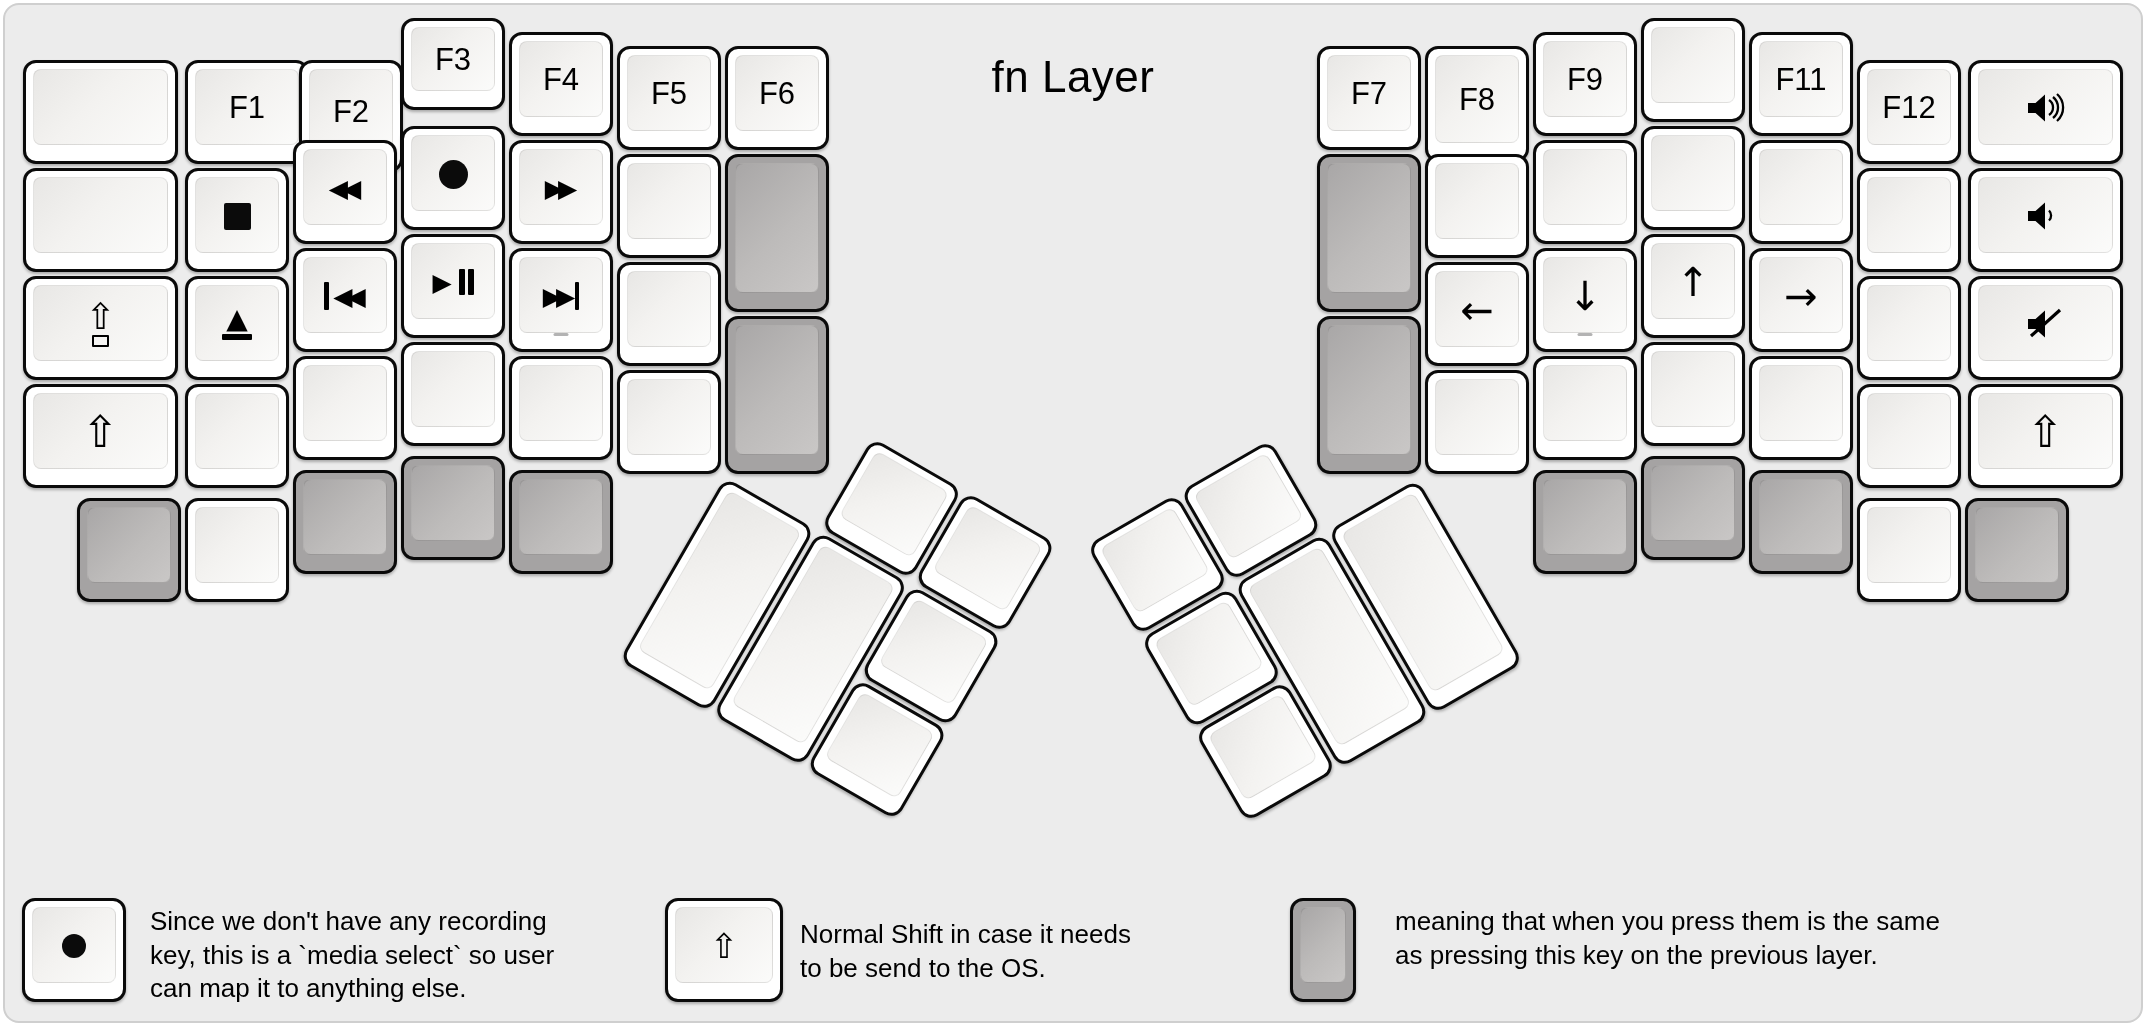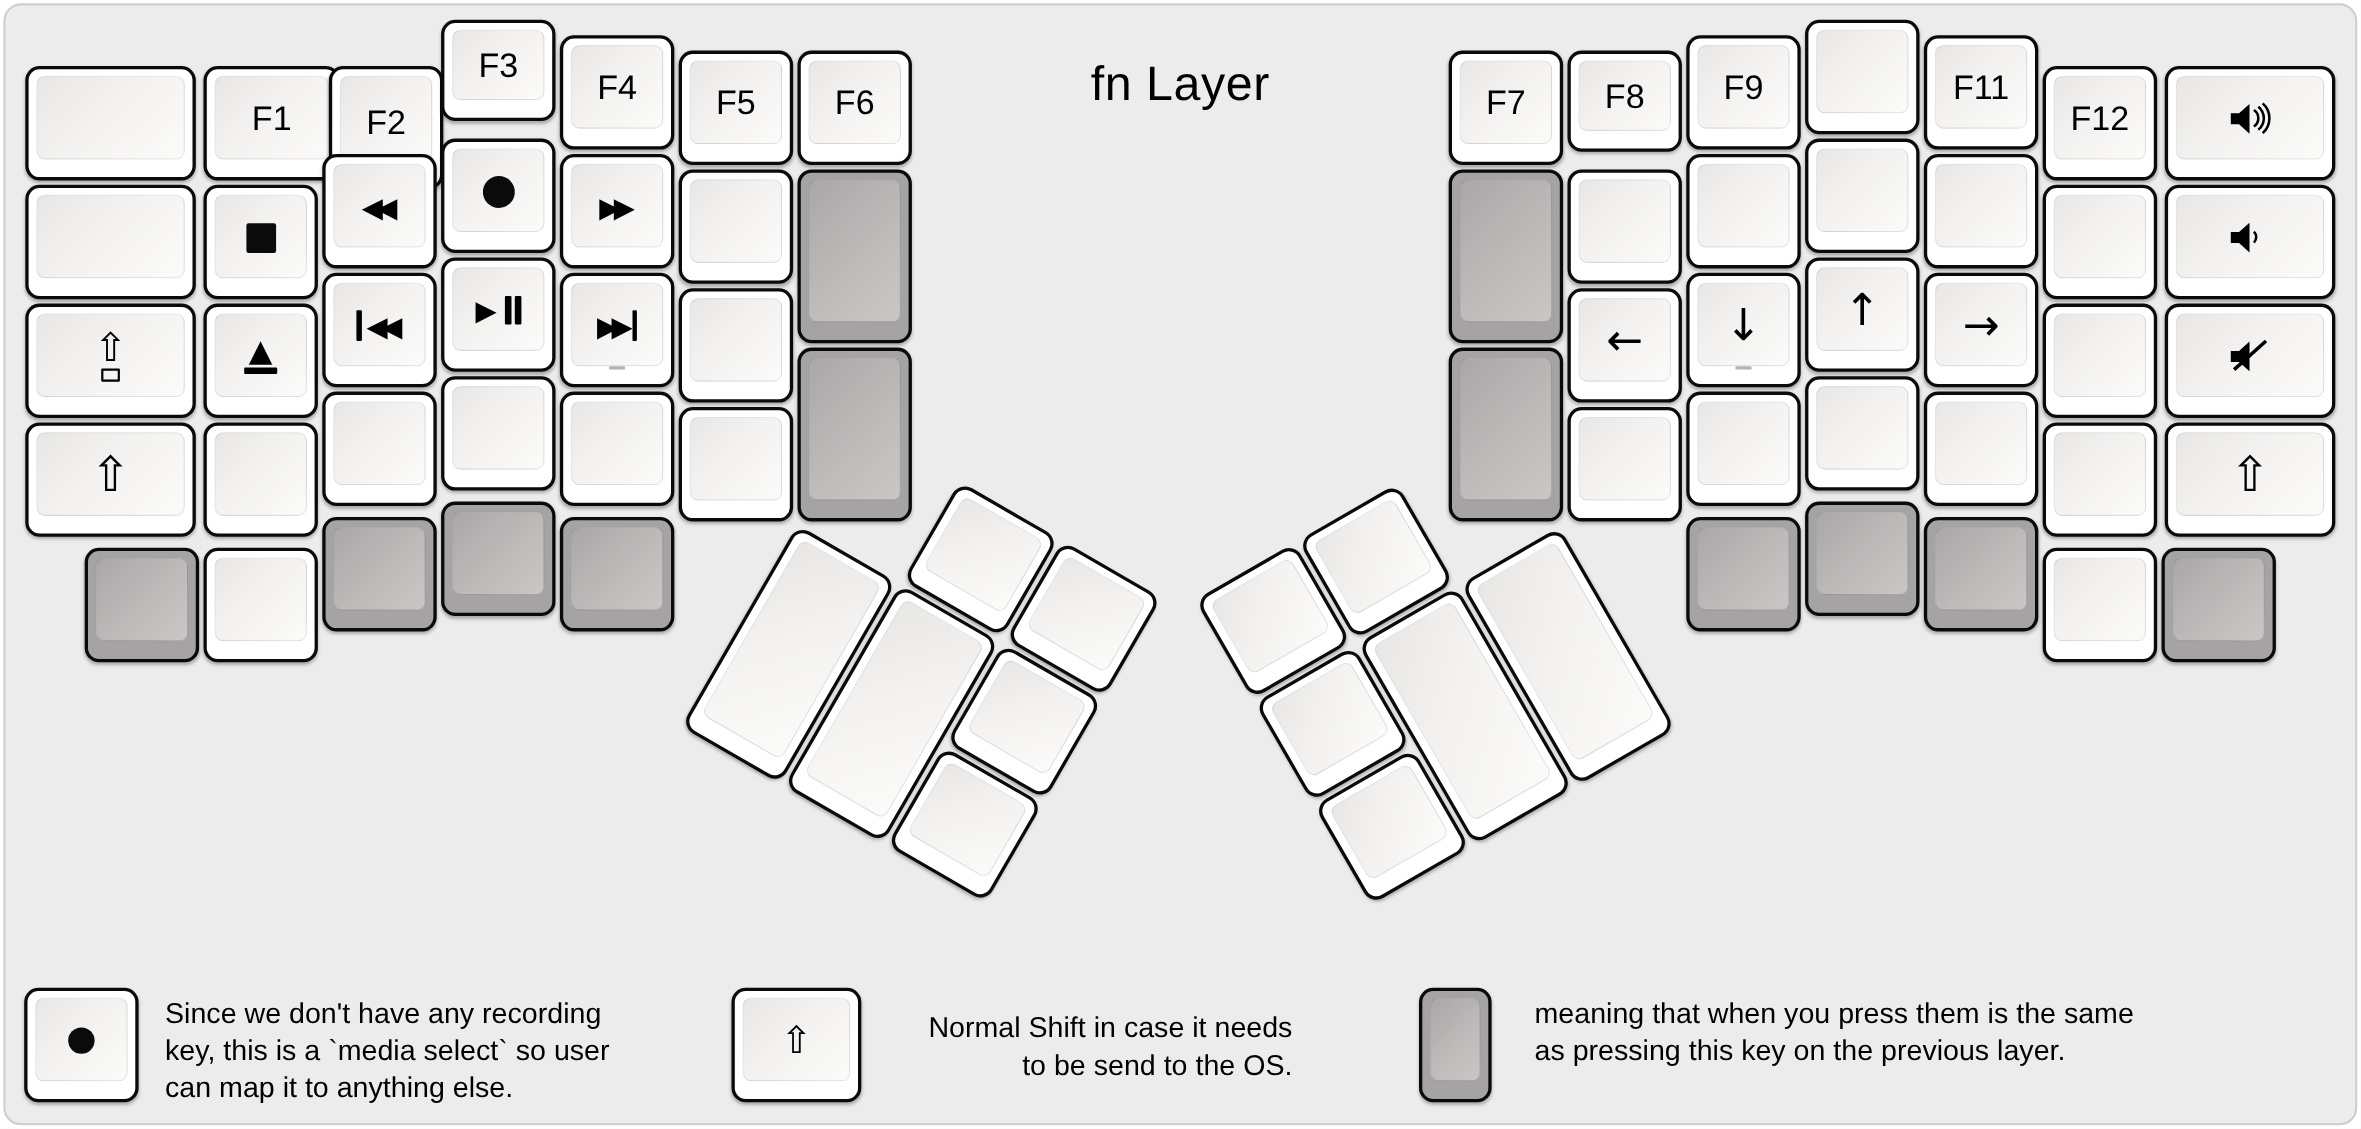--- a/index.html
+++ b/index.html
@@ -219,21 +219,21 @@
         <div class="glyph">
           <span class="flabel">F7</span>
         </div>
       </div>
       <div class="key gray" style="left: 1317px; top: 154px; width: 104px; height: 158px;">
         <div class="face"></div>
       </div>
       <div class="key gray" style="left: 1317px; top: 316px; width: 104px; height: 158px;">
         <div class="face"></div>
       </div>
-      <div class="key white" style="left: 1425px; top: 46px; width: 104px; height: 92px;">
+      <div class="key white" style="left: 1425px; top: 46px; width: 104px; height: 116px;">
         <div class="face"></div>
         <div class="glyph">
           <span class="flabel">F8</span>
         </div>
       </div>
       <div class="key white" style="left: 1425px; top: 154px; width: 104px; height: 104px;">
         <div class="face"></div>
       </div>
       <div class="key white" style="left: 1425px; top: 262px; width: 104px; height: 104px;">
         <div class="face"></div>
@@ -430,21 +430,21 @@
         </div>
         <div class="key gray" style="left: 1290px; top: 898px; width: 66px; height: 104px;">
           <div class="face"></div>
         </div>
       </div>
     <div class="legend-text" style="left:150px;top:905px;">
       <div class="legend-line">Since we don't have any recording</div>
       <div class="legend-line">key, this is a `media select` so user</div>
       <div class="legend-line">can map it to anything else.</div>
     </div>
-    <div class="legend-text" style="left:844px;top:918px;text-align:right;">
+    <div class="legend-text" style="left:800px;top:918px;">
       <div class="legend-line">Normal Shift in case it needs</div>
       <div class="legend-line">to be send to the OS.</div>
     </div>
     <div class="legend-text" style="left:1395px;top:905px;">
       <div class="legend-line">meaning that when you press them is the same</div>
       <div class="legend-line">as pressing this key on the previous layer.</div>
     </div>
   </div>
 </div>
 

